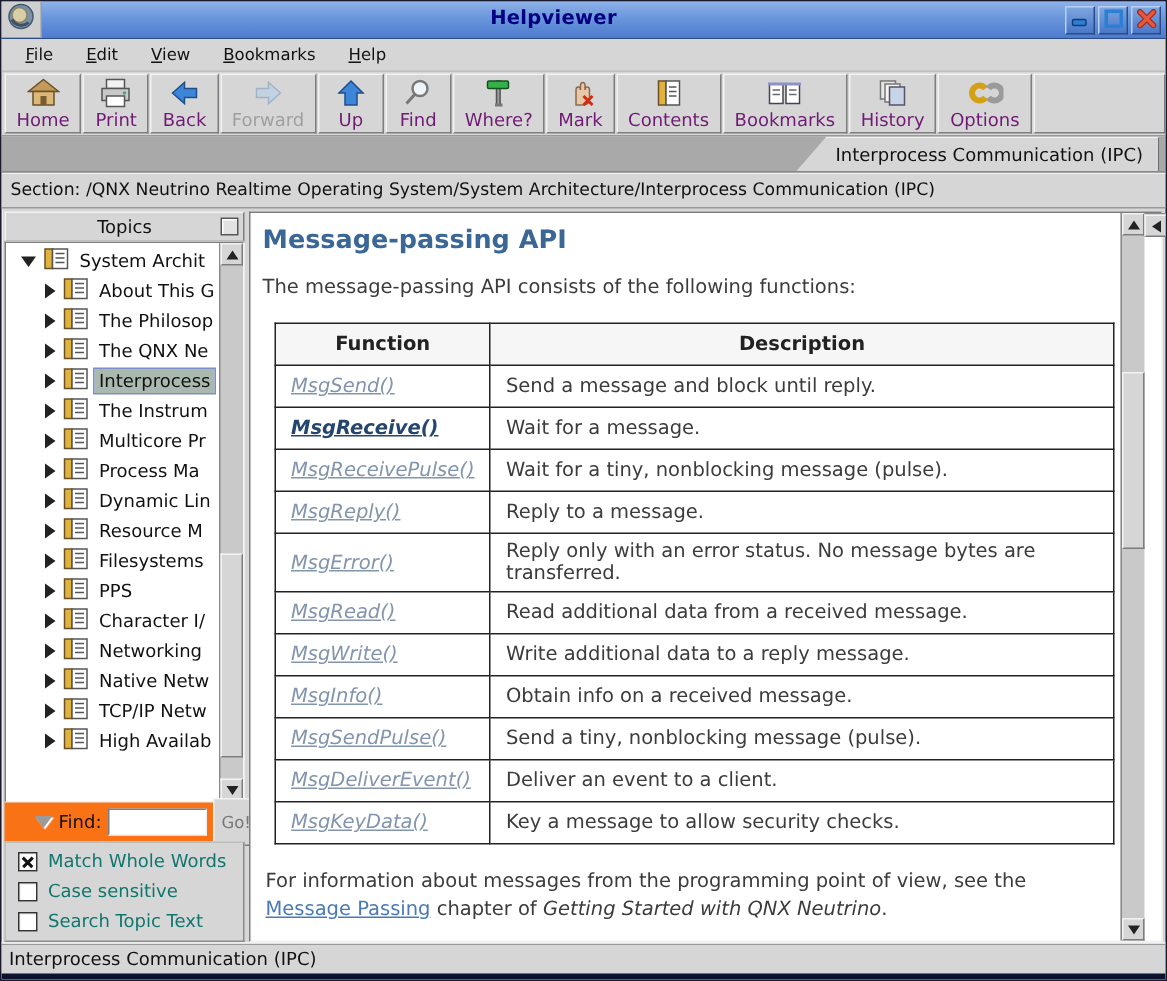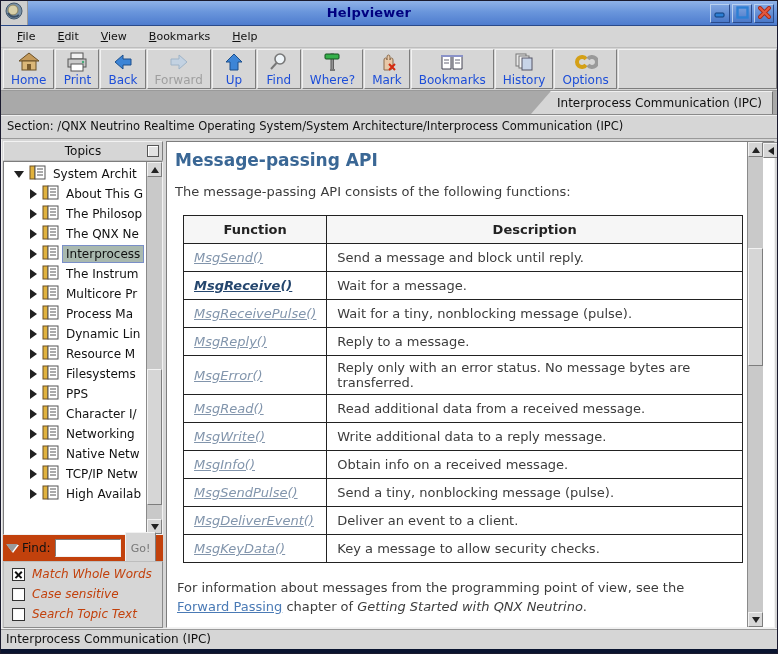--- a/index.html
+++ b/index.html
@@ -24,21 +24,21 @@
              border-bottom:1px solid #bdbdbd; padding-left:10px; gap:2px; }
   .menu-item { font-size:11px; color:#111; padding:2px 14px 2px 6px; cursor:default; }
   .menu-item u { text-decoration:underline; }
   
   .toolbar { height:43px; background:#d6d6d6; display:flex; align-items:stretch;
              border-bottom:1px solid #9a9a9a; padding:1px 0 1px 2px; }
   .tbtn { min-width:44px; padding:2px 7px 1px; display:flex; flex-direction:column; align-items:center;
           justify-content:space-between; background:#d6d6d6;
           border:1px solid; border-color:#f2f2f2 #7d7d7d #7d7d7d #f2f2f2; margin-right:1px; }
   .tbtn .icon { height:20px; display:flex; align-items:center; }
-  .tbtn .lbl { font-size:12px; color:#1d4ed8; line-height:14px; white-space:nowrap; }
+  .tbtn .lbl { font-size:12px; color:#701a75; line-height:14px; white-space:nowrap; }
   .tbtn.disabled .lbl { color:#9f9f9f; }
   .tb-spacer { flex:1; border:1px solid; border-color:#f2f2f2 #7d7d7d #7d7d7d #f2f2f2; }
   
   .tabrow { height:24px; background:#a9a9a9; position:relative;
             border-bottom:1px solid #8a8a8a; }
   .tab { position:absolute; right:4px; bottom:0; height:23px; padding:0 10px 0 26px;
          background:#d6d6d6; font-size:12px; color:#111; line-height:22px;
          clip-path:polygon(20px 0, 100% 0, 100% 100%, 0 100%);
          border-top:1px solid #f0f0f0; border-right:1px solid #6f6f6f; }
   
@@ -72,38 +72,38 @@
             display:flex; align-items:center; justify-content:center; }
   .sb-track { flex:1; position:relative; }
   .sb-thumb { position:absolute; left:0; right:0; background:#d6d6d6;
               border:1px solid; border-color:#f2f2f2 #7d7d7d #7d7d7d #f2f2f2; }
   .arr { width:0; height:0; }
   .arr-up   { border-bottom:6px solid #222; border-left:4px solid transparent; border-right:4px solid transparent; }
   .arr-down { border-top:6px solid #222; border-left:4px solid transparent; border-right:4px solid transparent; }
   .arr-left { border-right:6px solid #222; border-top:4px solid transparent; border-bottom:4px solid transparent; }
   .arr-rightg{ border-left:6px solid #222; border-top:4px solid transparent; border-bottom:4px solid transparent; }
   
-  .findrow { height:26px; display:flex; align-items:center; padding:2px 3px; gap:4px; background:#c2410c; }
+  .findrow { height:26px; display:flex; align-items:center; padding:2px 20px; gap:4px; background:#f97316; }
   .find-tri { width:0; height:0; border-top:8px solid #9a9a9a; border-left:6px solid transparent;
               border-right:6px solid transparent; filter:drop-shadow(1px 1px 0 #fff); }
   .find-lbl { font-size:12px; color:#111; }
   .find-input { width:66px; height:18px; background:#fff; border:1px solid;
                 border-color:#7d7d7d #f2f2f2 #f2f2f2 #7d7d7d; font-size:12px; font-family:inherit; padding:0 2px; }
   .go-btn { height:32px; padding:0 5px; font-size:11px; color:#777; background:#d6d6d6;
             border:1px solid; border-color:#f2f2f2 #7d7d7d #7d7d7d #f2f2f2; font-family:inherit; }
   .checks { flex:none; background:#d6d6d6; border:1px solid; border-color:#bdbdbd #8a8a8a #8a8a8a #bdbdbd;
             padding:5px 4px 6px 8px; display:flex; flex-direction:column; gap:6px; }
   .chk-row { display:flex; align-items:center; gap:7px; }
   .chk-box { width:13px; height:13px; background:#fff; border:1px solid #333;
              box-shadow:1px 1px 0 #f4f4f4 inset; position:relative; flex:none; }
   .chk-box.checked::before, .chk-box.checked::after { content:""; position:absolute; left:1px; top:5px;
              width:9px; height:1.6px; background:#111; }
   .chk-box.checked::before { transform:rotate(45deg); }
   .chk-box.checked::after  { transform:rotate(-45deg); }
-  .chk-lbl { font-size:12px; color:#c2410c; white-space:nowrap;font-style:italic; }
+  .chk-lbl { font-size:12px; color:#0f766e; white-space:nowrap; }
   
   .content { flex:1; display:flex; flex-direction:row; min-width:0; min-height:0;
              border:1px solid; border-color:#7d7d7d #f2f2f2 #f2f2f2 #7d7d7d; background:#fff; }
   .content-top { flex:1; display:flex; min-height:0; }
   .doc { flex:1; overflow:hidden; padding:6px 4px 0 8px; font-size:13px; color:#333; }
   .doc h1 { font-size:17px; font-weight:bold; color:#3a6795; margin:2px 0 14px 0; }
   .doc .intro { margin-bottom:16px; color:#3c3c3c; }
   table.api { border-collapse:collapse; margin-left:8px; width:560px; }
   table.api th, table.api td { border:1px solid #222; font-size:13px; padding:4px 10px; height:28px; }
   table.api th { background:#f6f6f6; font-weight:bold; color:#222; text-align:center; }
@@ -245,20 +245,32 @@
         <span class="icon">
           <svg width="22" height="20" viewBox="0 0 22 20">
             <path d="M8 18 V8 q0-2 1.5-2 q1.5 0 1.5 2 V5 q0-2 1.5-2 q1.5 0 1.5 2 v3 q0-2 1.5-2 q1.5 0 1.5 2 v6 q0 4-4.5 4 z" fill="#e8c8a8" stroke="#8a6a4a"></path>
             <path d="M13 12 l6 6 M19 12 l-6 6" stroke="#d42a10" stroke-width="2"></path>
           </svg>
         </span>
         <span class="lbl">Mark</span>
       </div>
       <div class="tbtn">
         <span class="icon">
+          <svg width="22" height="20" viewBox="0 0 22 20">
+            <rect x="4" y="2" width="5" height="16" fill="#e0b23e" stroke="#6b5026"></rect>
+            <rect x="9" y="2" width="9" height="16" fill="#fff" stroke="#555"></rect>
+            <line x1="11" y1="6" x2="16" y2="6" stroke="#555"></line>
+            <line x1="11" y1="9" x2="16" y2="9" stroke="#555"></line>
+            <line x1="11" y1="12" x2="16" y2="12" stroke="#555"></line>
+          </svg>
+        </span>
+        <span class="lbl">Contents</span>
+      </div>
+      <div class="tbtn">
+        <span class="icon">
           <svg width="24" height="20" viewBox="0 0 24 20">
             <path d="M2 4 h9 v13 h-9 z" fill="#fff" stroke="#445"></path>
             <path d="M13 4 h9 v13 h-9 z" fill="#fff" stroke="#445"></path>
             <rect x="1" y="3" width="22" height="2" fill="#8a92c8"></rect>
             <line x1="4" y1="8" x2="9" y2="8" stroke="#667"></line>
             <line x1="4" y1="11" x2="9" y2="11" stroke="#667"></line>
             <line x1="15" y1="8" x2="20" y2="8" stroke="#667"></line>
             <line x1="15" y1="11" x2="20" y2="11" stroke="#667"></line>
           </svg>
         </span>
@@ -576,21 +588,21 @@
                   <td class="fn"><a href="#" class="fn-link">MsgDeliverEvent()</a></td>
                   <td class="desc">Deliver an event to a client.</td>
                 </tr>
                 <tr>
                   <td class="fn"><a href="#" class="fn-link">MsgKeyData()</a></td>
                   <td class="desc">Key a message to allow security checks.</td>
                 </tr>
               </tbody>
           </table>
           <div class="footer">
-            <span>For information about messages from the programming point of view, see the </span><a class="doc-link" href="#">Forward Passing</a><span> chapter of </span><span class="book-title">Getting Started with QNX Neutrino</span><span>.</span>
+            <span>For information about messages from the programming point of view, see the </span><a class="doc-link" href="#">Message Passing</a><span> chapter of </span><span class="book-title">Getting Started with QNX Neutrino</span><span>.</span>
           </div>
         </div>
         <div class="sbar-v">
           <div class="sb-btn">
               <span class="arr arr-up"></span>
             </div>
           <div class="sb-track">
             <div class="sb-thumb" style="top:20%; height:26%;"></div>
           </div>
           <div class="sb-btn">

